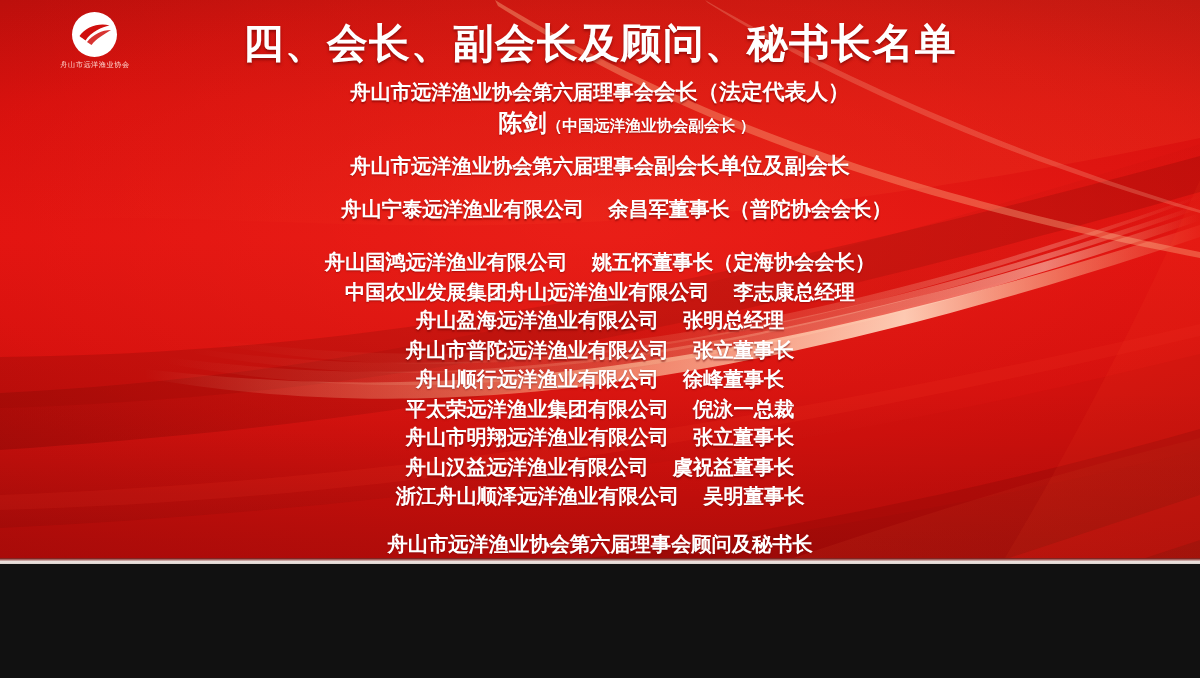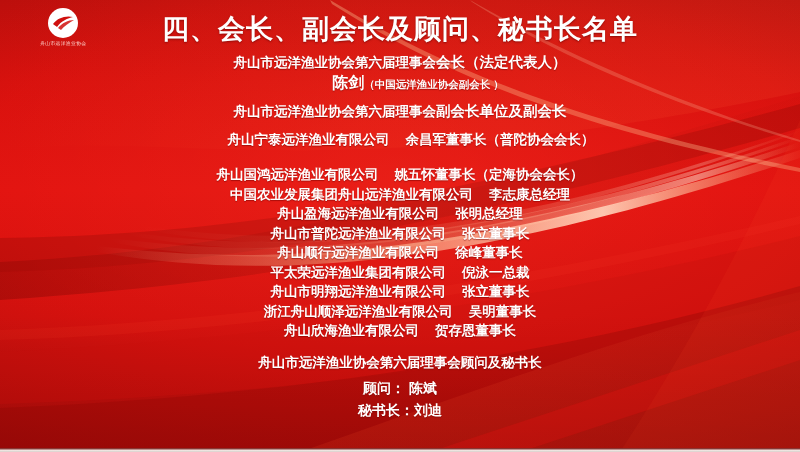--- a/index.html
+++ b/index.html
@@ -1,17 +1,17 @@
 <!DOCTYPE html>
 <html><head>
 <meta charset="utf-8">
 <style>
   html,body{margin:0;padding:0;background:#111;}
   #slide{
-    position:relative;width:800px;height:452px;overflow:hidden;
+    position:relative;width:800px;height:376px;overflow:hidden;
     font-family:"Liberation Sans","DejaVu Sans",sans-serif;
     background:#d6110f;
   }
   
   .bg{position:absolute;inset:0;pointer-events:none;}
   .bg-base{
     background:
       linear-gradient(180deg,#c30f0d 0%,#d6100e 18%,#e01210 42%,#d2100e 70%,#a60b09 100%);
   }
   .bg-vig{
@@ -142,22 +142,22 @@
       </div>
       <div id="vice-rows">
           <div class="ln row" style="margin-top: 14px; padding-left: 22px;"><span>舟山宁泰远洋渔业有限公司</span><span class="gap"></span><span>余昌军董事长（普陀协会会长）</span></div>
           <div class="ln row" style="margin-top: 22px;"><span>舟山国鸿远洋渔业有限公司</span><span class="gap"></span><span>姚五怀董事长（定海协会会长）</span></div>
           <div class="ln row" style="margin-top: 6px;"><span>中国农业发展集团舟山远洋渔业有限公司</span><span class="gap"></span><span>李志康总经理</span></div>
           <div class="ln row" style="margin-top: 6px;"><span>舟山盈海远洋渔业有限公司</span><span class="gap"></span><span>张明总经理</span></div>
           <div class="ln row" style="margin-top: 6px;"><span>舟山市普陀远洋渔业有限公司</span><span class="gap"></span><span>张立董事长</span></div>
           <div class="ln row" style="margin-top: 6px;"><span>舟山顺行远洋渔业有限公司</span><span class="gap"></span><span>徐峰董事长</span></div>
           <div class="ln row" style="margin-top: 6px;"><span>平太荣远洋渔业集团有限公司</span><span class="gap"></span><span>倪泳一总裁</span></div>
           <div class="ln row" style="margin-top: 6px;"><span>舟山市明翔远洋渔业有限公司</span><span class="gap"></span><span>张立董事长</span></div>
+          <div class="ln row" style="margin-top: 6px;"><span>舟山汉益远洋渔业有限公司</span><span class="gap"></span><span>虞祝益董事长</span></div>
           <div class="ln row" style="margin-top: 6px;"><span>浙江舟山顺泽远洋渔业有限公司</span><span class="gap"></span><span>吴明董事长</span></div>
-          <div class="ln row" style="margin-top: 6px;"><span>舟山欣海渔业有限公司</span><span class="gap"></span><span>贺存恩董事长</span></div>
         </div>
     </div>
 
     <div class="block" style="top:356px;">
       <div class="ln foot-head">
         <span>舟山市远洋渔业协会第六届理事会</span><span class="em">顾问及秘书长</span>
       </div>
       <div class="ln foot-line" style="margin-top:11px;">顾问： 陈斌</div>
       <div class="ln foot-line" style="margin-top:8px;">秘书长：刘迪</div>
     </div>

